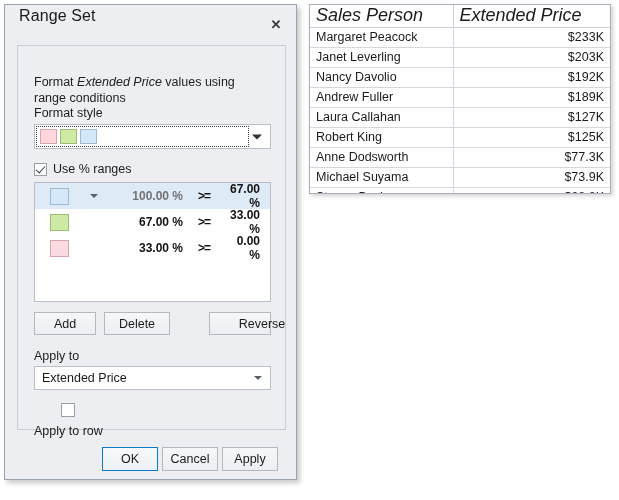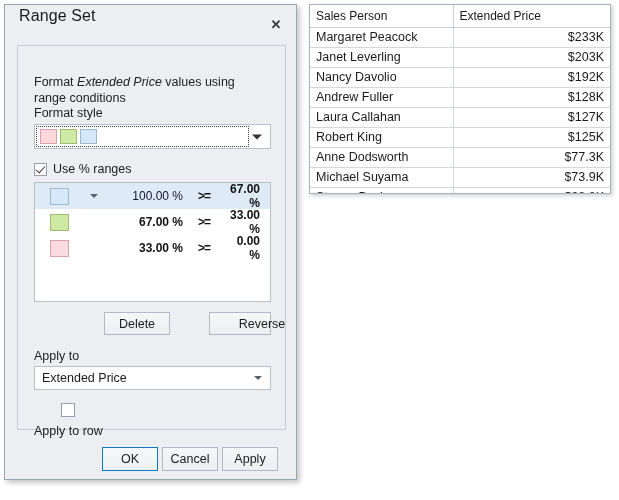--- a/index.html
+++ b/index.html
@@ -208,21 +208,21 @@
     border-top: 4px solid #5a6069;
   }
   .range-from {
     width: 78px;
     flex: 0 0 auto;
     text-align: right;
     font-weight: bold;
     font-size: 12px;
     color: #111;
   }
-  .range-row.selected .range-from { color: #0f172a; font-weight: normal; }
+  .range-row.selected .range-from { color: #737373; font-weight: bold; }
   .range-op {
     width: 42px;
     flex: 0 0 auto;
     text-align: center;
     font-weight: bold;
     font-size: 12px;
     color: #111;
     letter-spacing: -1px;
   }
   .range-to {
@@ -342,28 +342,29 @@
     overflow: hidden;
   }
   table.grid-table {
     border-collapse: collapse;
     width: 100%;
     table-layout: fixed;
   }
   table.grid-table th {
     font-weight: normal;
     text-align: left;
-    font-size: 12px;
+    font-size: 18px;
     color: #1b1b1b;
     height: 22px;
     padding: 0 0 0 6px;
     border-right: 1px solid #c9cdd3;
     border-bottom: 1px solid #c9cdd3;
     background: #ffffff;
     box-sizing: border-box;
+    font-style: italic;
   }
   table.grid-table th:last-child { border-right: none; }
   table.grid-table td {
     font-size: 12.5px;
     color: #1b1b1b;
     height: 20px;
     padding: 0 6px;
     border-right: 1px solid #d4d8de;
     border-bottom: 1px solid #d4d8de;
     background: #ffffff;
@@ -433,20 +434,21 @@
           <div class="range-sw-cell">
             <span class="range-sw" style="background: rgb(251, 219, 225); border: 1px solid rgb(217, 163, 174);"></span>
           </div>
           <div class="range-arrow-cell"></div>
           <div class="range-from">33.00 %</div>
           <div class="range-op">&gt;=</div>
           <div class="range-to">0.00 %</div>
         </div>
       </div>
 
+    <div class="btn" id="btn-add">Add</div>
     <div class="btn" id="btn-delete">Delete</div>
     <div class="btn" id="btn-reverse">Reverse</div>
 
     <div class="field-label" id="apply-label">Apply to</div>
 
     <div id="apply-combo">
       <span>Extended Price</span>
       <span class="combo-arrow"></span>
     </div>
 
@@ -483,21 +485,21 @@
         <tr>
           <td class="name-cell">Janet Leverling</td>
           <td class="price-cell c-blue">$203K</td>
         </tr>
         <tr>
           <td class="name-cell">Nancy Davolio</td>
           <td class="price-cell c-blue">$192K</td>
         </tr>
         <tr>
           <td class="name-cell">Andrew Fuller</td>
-          <td class="price-cell c-green">$128K</td>
+          <td class="price-cell c-green">$189K</td>
         </tr>
         <tr>
           <td class="name-cell">Laura Callahan</td>
           <td class="price-cell c-green">$127K</td>
         </tr>
         <tr>
           <td class="name-cell">Robert King</td>
           <td class="price-cell c-green">$125K</td>
         </tr>
         <tr>

